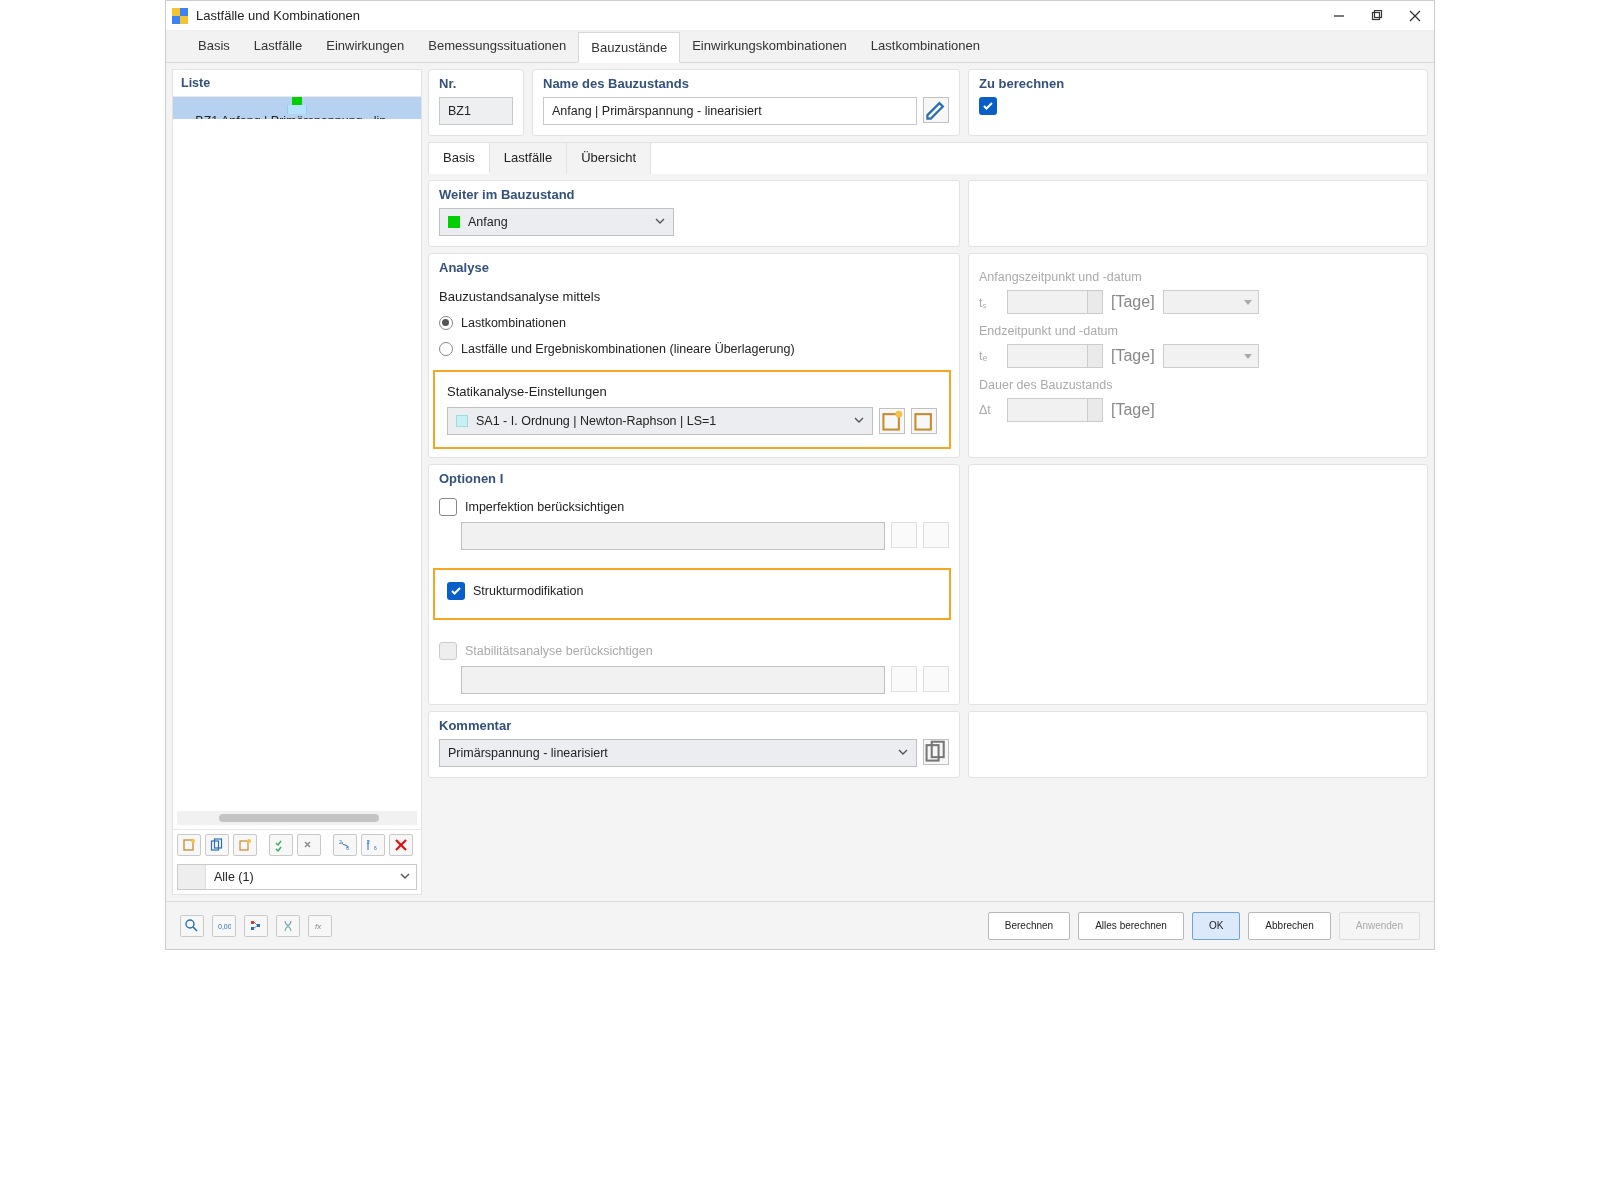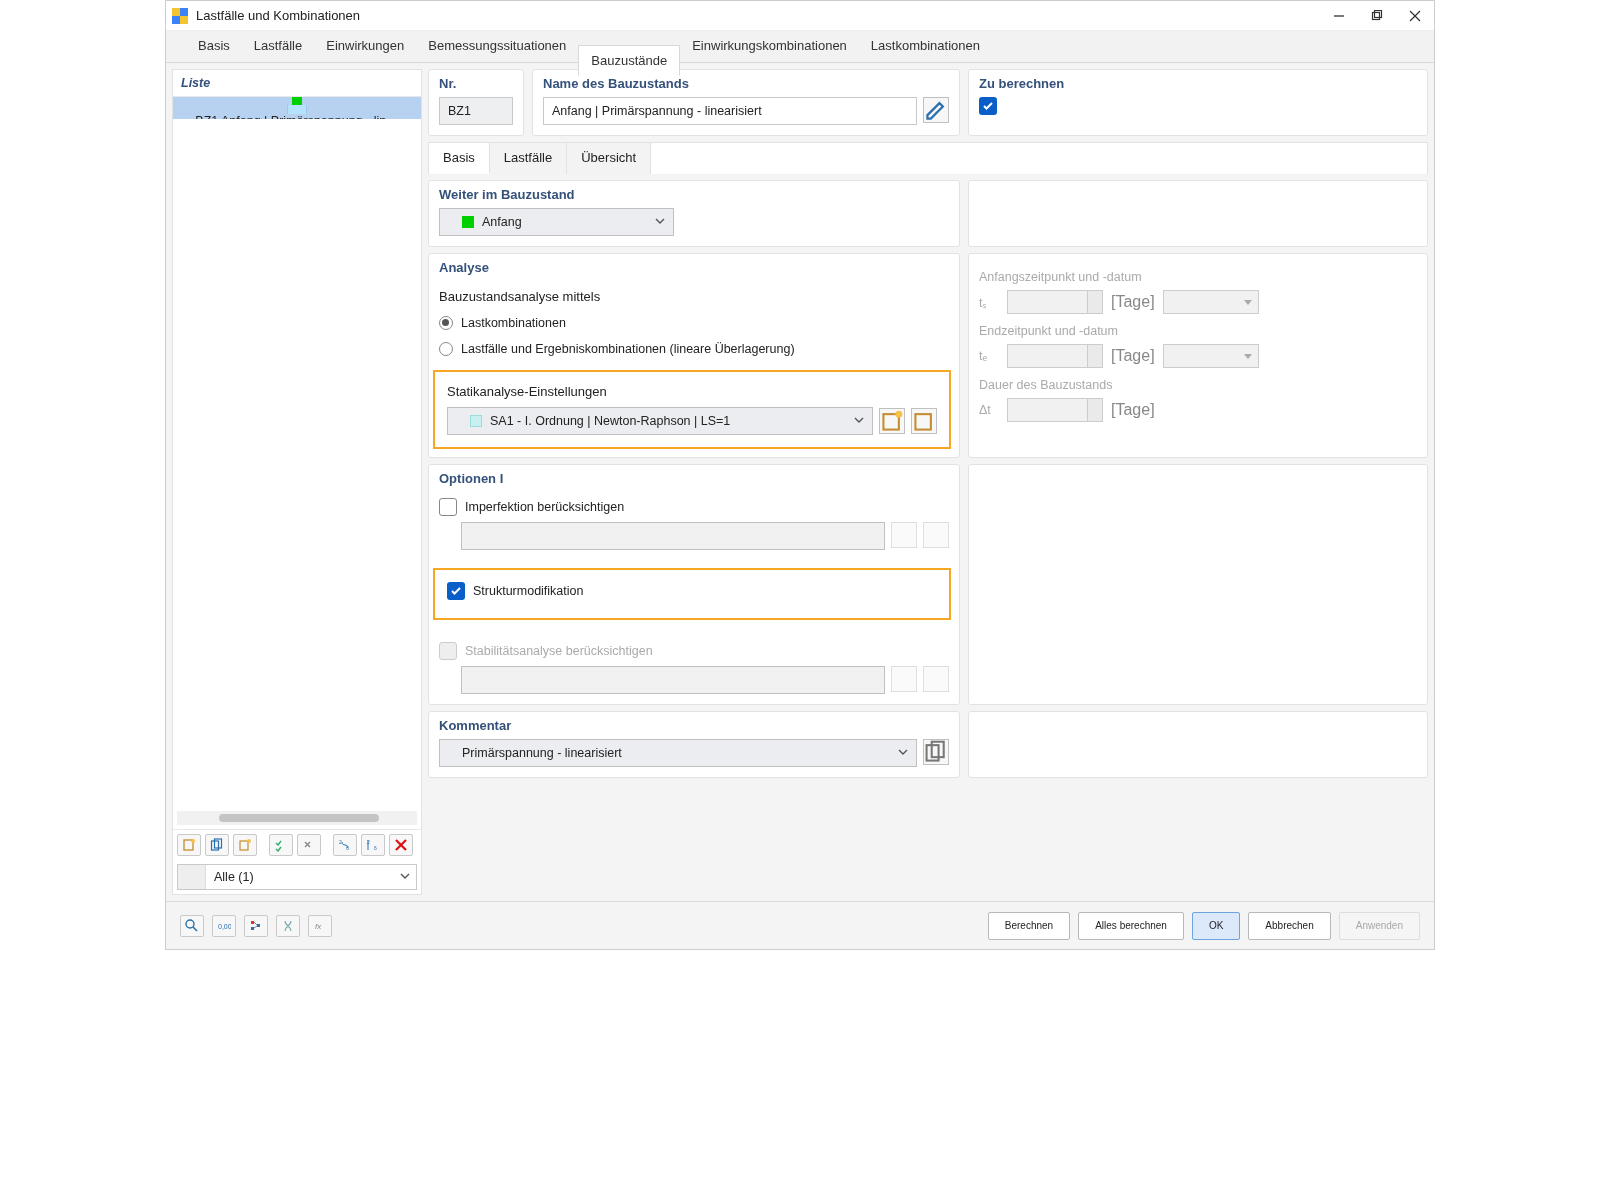--- a/index.html
+++ b/index.html
@@ -7,24 +7,24 @@
 .window { display:flex; flex-direction:column; width:1270px; height:950px; border:1px solid #ccc; margin:0 auto; background:#fff; }
 .titlebar { display:flex; align-items:center; height:30px; padding:0 6px; border-bottom:1px solid #eee; }
 .titlebar .app-icon { width:16px; height:16px; margin-right:8px; display:flex; flex-wrap:wrap; }
 .app-icon span { width:8px; height:8px; display:block; }
 .title-text { flex:1; font-size:13px; }
 .winbtns { display:flex; gap:24px; margin-right:6px; }
 .winbtn { width:14px; height:14px; display:flex; align-items:center; justify-content:center; }
 .winbtn svg { width:12px; height:12px; }
 .main-tabbar { display:flex; border-bottom:1px solid #d8d8d8; padding-left:20px; background:#f2f2f2; }
 .main-tab { padding:7px 12px; font-size:13px; color:#333; cursor:pointer; }
-.main-tab.active { background:#fff; border:1px solid #d8d8d8; border-bottom:1px solid #fff; position:relative; top:14px; }
+.main-tab.active { background:#fff; border:1px solid #d8d8d8; border-bottom:1px solid #fff; position:relative; top:1px; }
 .body-area { flex:1; display:flex; background:#f4f4f4; padding:6px; gap:6px; overflow:hidden; }
 .left-pane { width:250px; display:flex; flex-direction:column; background:#fff; border:1px solid #e2e2e2; }
-.left-header { font-weight:600; color:#35517a; padding:6px 8px; border-bottom:1px solid #e8e8e8;font-style:italic; }
+.left-header { font-weight:600; color:#35517a; padding:6px 8px; border-bottom:1px solid #e8e8e8; }
 .list-area { flex:1; overflow:hidden; position:relative; }
 .list-row { display:flex; align-items:center; height:22px; background:#b6d2f0;flex-direction:column; }
 .list-row .swatch1 { width:10px; height:100%; background:#00d000; }
 .list-row .swatch2 { width:20px; height:100%; background:#b5e3ff; border-left:1px solid #9cc7e8; border-right:1px solid #9cc7e8; }
 .list-row .txt { padding:0 6px; white-space:nowrap; overflow:hidden; text-overflow:clip; }
 .hscroll { height:14px; background:#f1f1f1; display:flex; align-items:center; margin:4px; }
 .hscroll .thumb { height:8px; width:160px; background:#c4c4c4; border-radius:4px; margin-left:42px; }
 .left-toolbar { display:flex; gap:4px; padding:4px; border-top:1px solid #e8e8e8; }
 .iconbtn { width:24px; height:22px; border:1px solid #c9c9c9; background:#f7f7f7; display:flex; align-items:center; justify-content:center; border-radius:2px; }
 .iconbtn svg { width:14px; height:14px; }
@@ -40,21 +40,21 @@
 .panel .plabel { color:#35517a; font-weight:600; font-size:13px; padding-bottom:6px; }
 .input { height:28px; border:1px solid #c9c9c9; background:#eeeff1; padding:0 8px; display:flex; align-items:center; }
 .input.light { background:#fff; }
 .cb { width:18px; height:18px; border-radius:3px; background:#0a5ec8; display:flex; align-items:center; justify-content:center; }
 .cb svg { width:12px; height:12px; }
 .cb.empty { background:#fff; border:1.5px solid #888; border-radius:3px; }
 .cb.disabled { background:#eee; border:1.5px solid #ccc; }
 .sub-tabs { display:flex; background:#fff; border:1px solid #e2e2e2; border-bottom:none; }
 .sub-tab { padding:7px 14px; font-size:13px; border-right:1px solid #e2e2e2; cursor:pointer; background:#f3f3f3; }
 .sub-tab.active { background:#fff; border-bottom:2px solid #fff; }
-.sel { position:relative; height:28px; border:1px solid #c0c0c0; background:#ecedf0; display:flex; align-items:center; padding:0 24px 0 22px; }
+.sel { position:relative; height:28px; border:1px solid #c0c0c0; background:#ecedf0; display:flex; align-items:center; padding:0 24px 0 8px; }
 .sel .chev { right:8px; }
 .sel .sw { width:12px; height:12px; margin-right:8px; }
 .highlight-box { border:2px solid #f5a623; padding:12px; margin:-2px -2px -2px -6px; }
 .field-row { display:flex; align-items:center; gap:8px; margin:6px 0; }
 .radio { width:14px; height:14px; border:1.5px solid #888; border-radius:50%; display:inline-block; }
 .radio.on::after { content:''; display:block; width:7px; height:7px; background:#555; border-radius:50%; margin:1.5px; }
 .disabled-text { color:#aaa; }
 .spin { width:96px; height:24px; border:1px solid #ccc; background:#f1f1f1; position:relative; }
 .spin::after { content:''; position:absolute; right:0; top:0; width:14px; height:100%; border-left:1px solid #ccc; background:#eaeaea; }
 .unit { color:#888; font-size:16px; }

